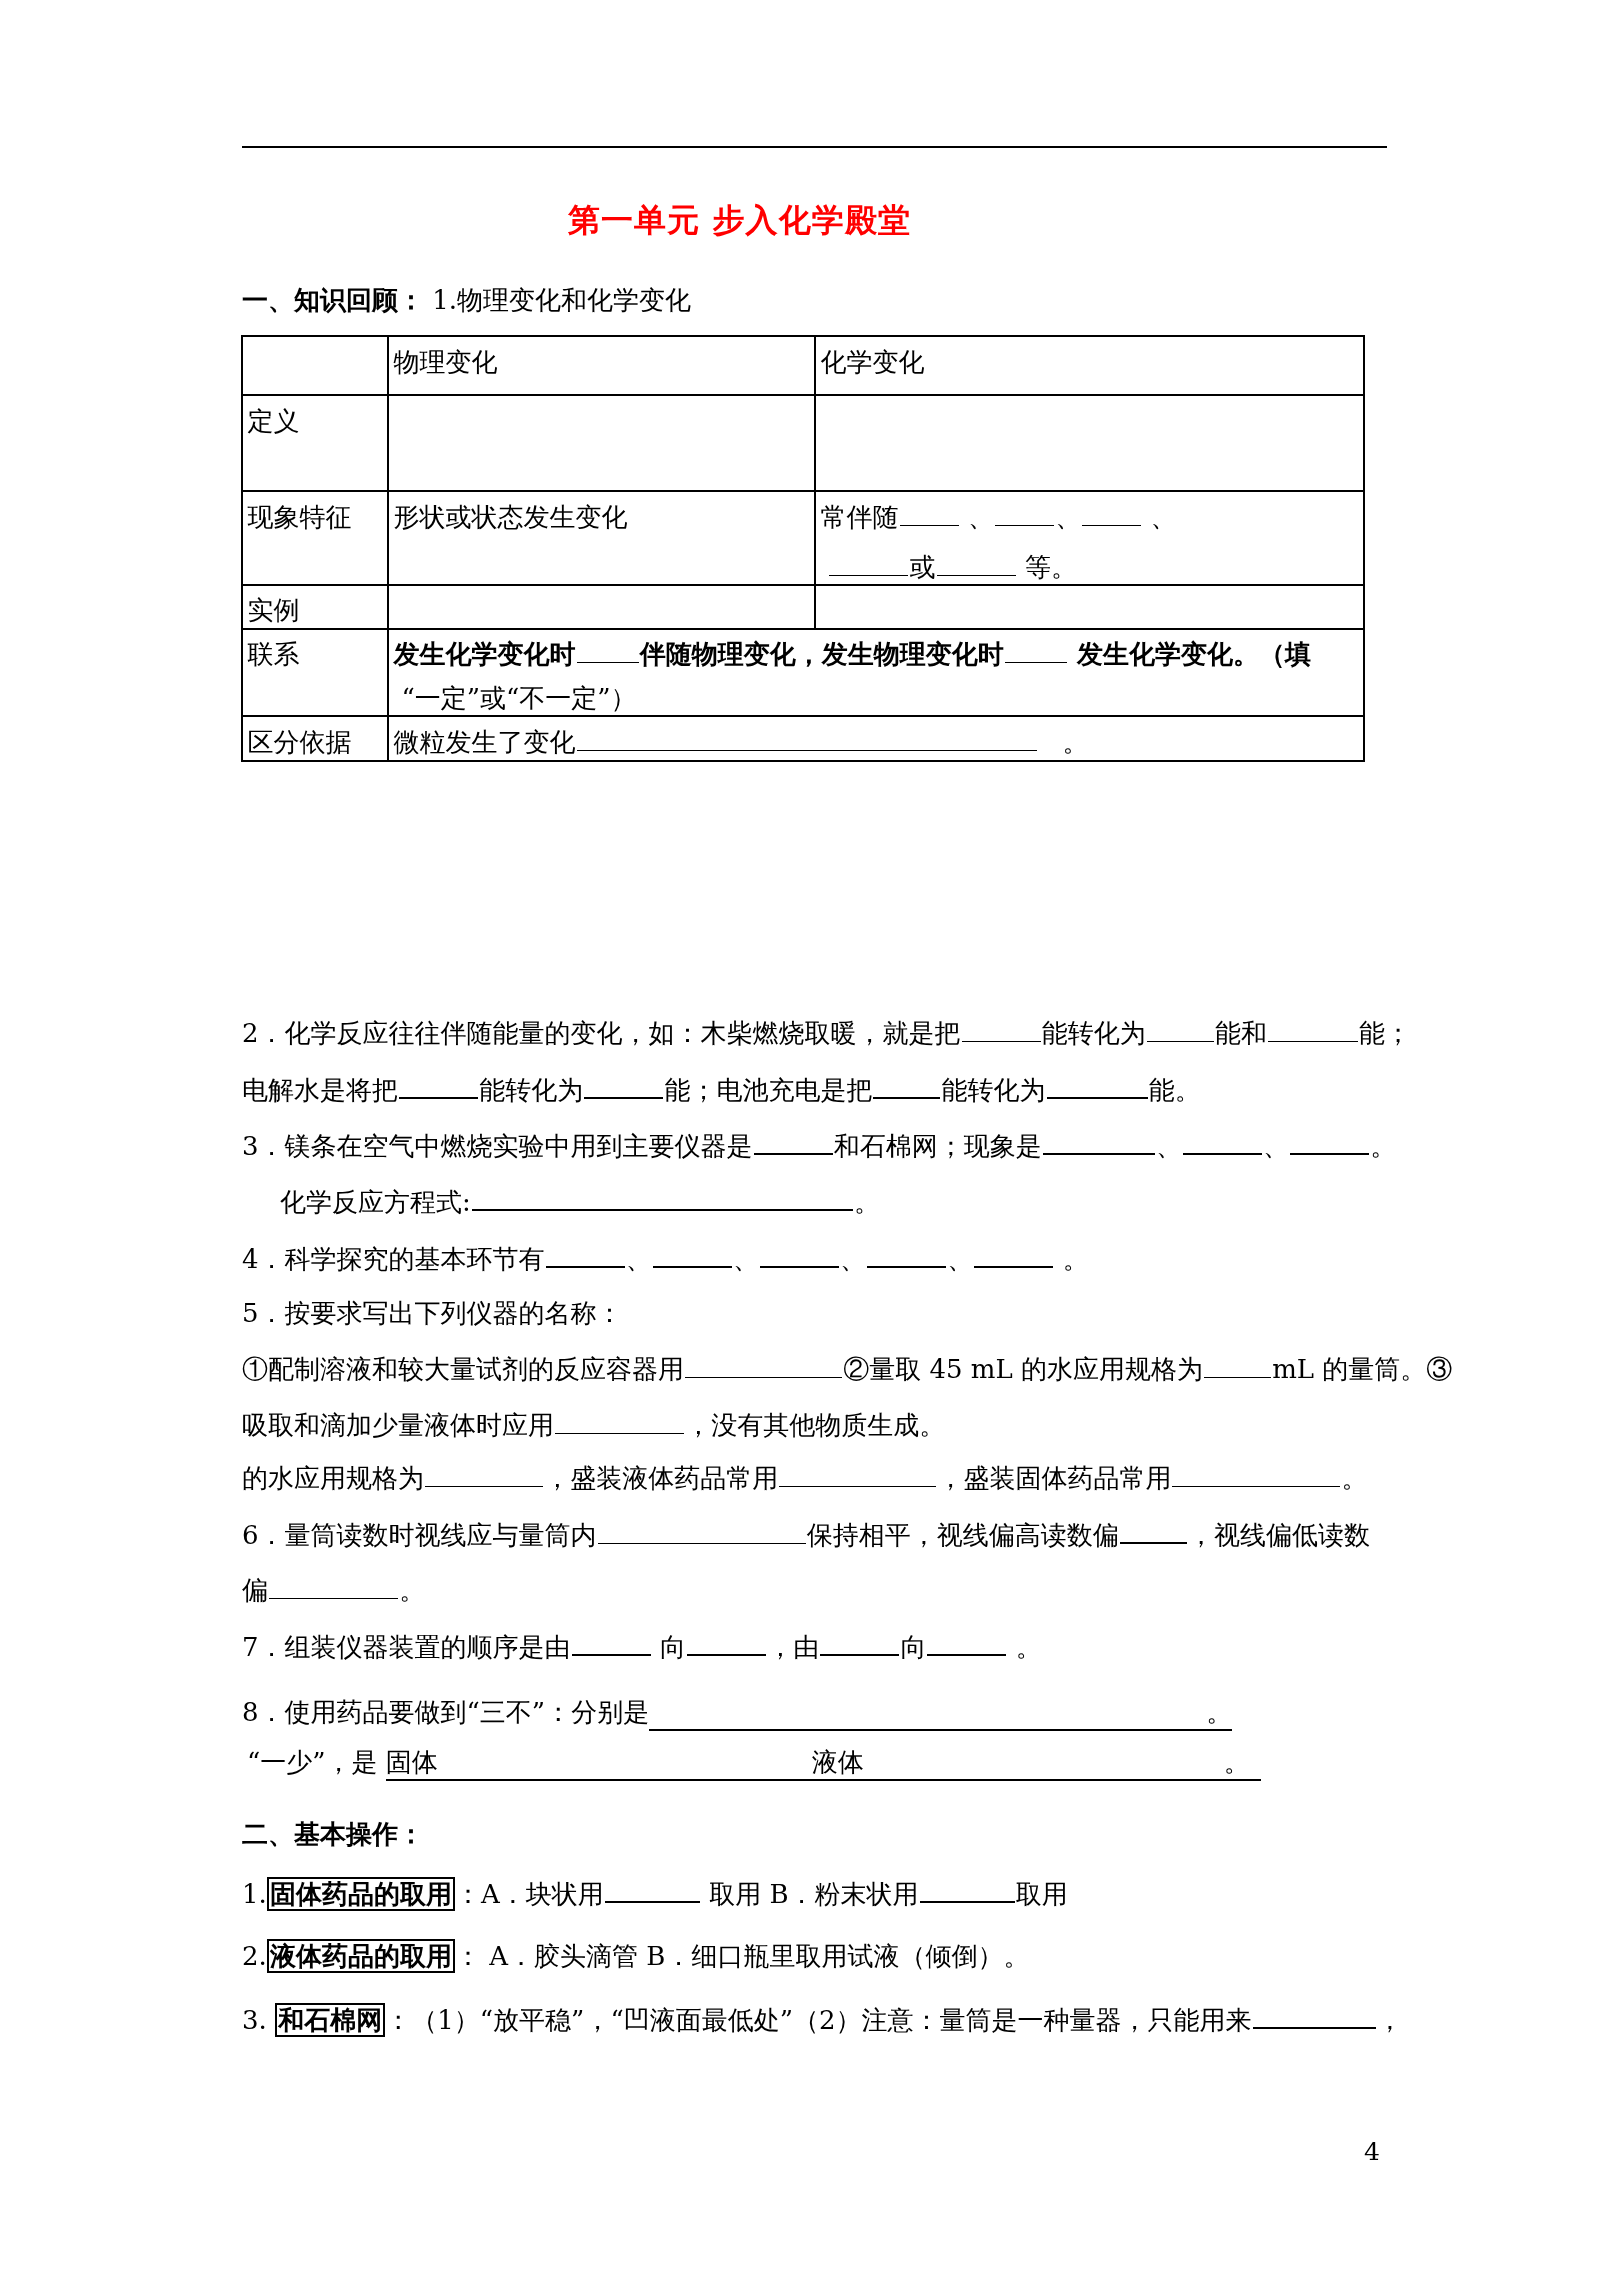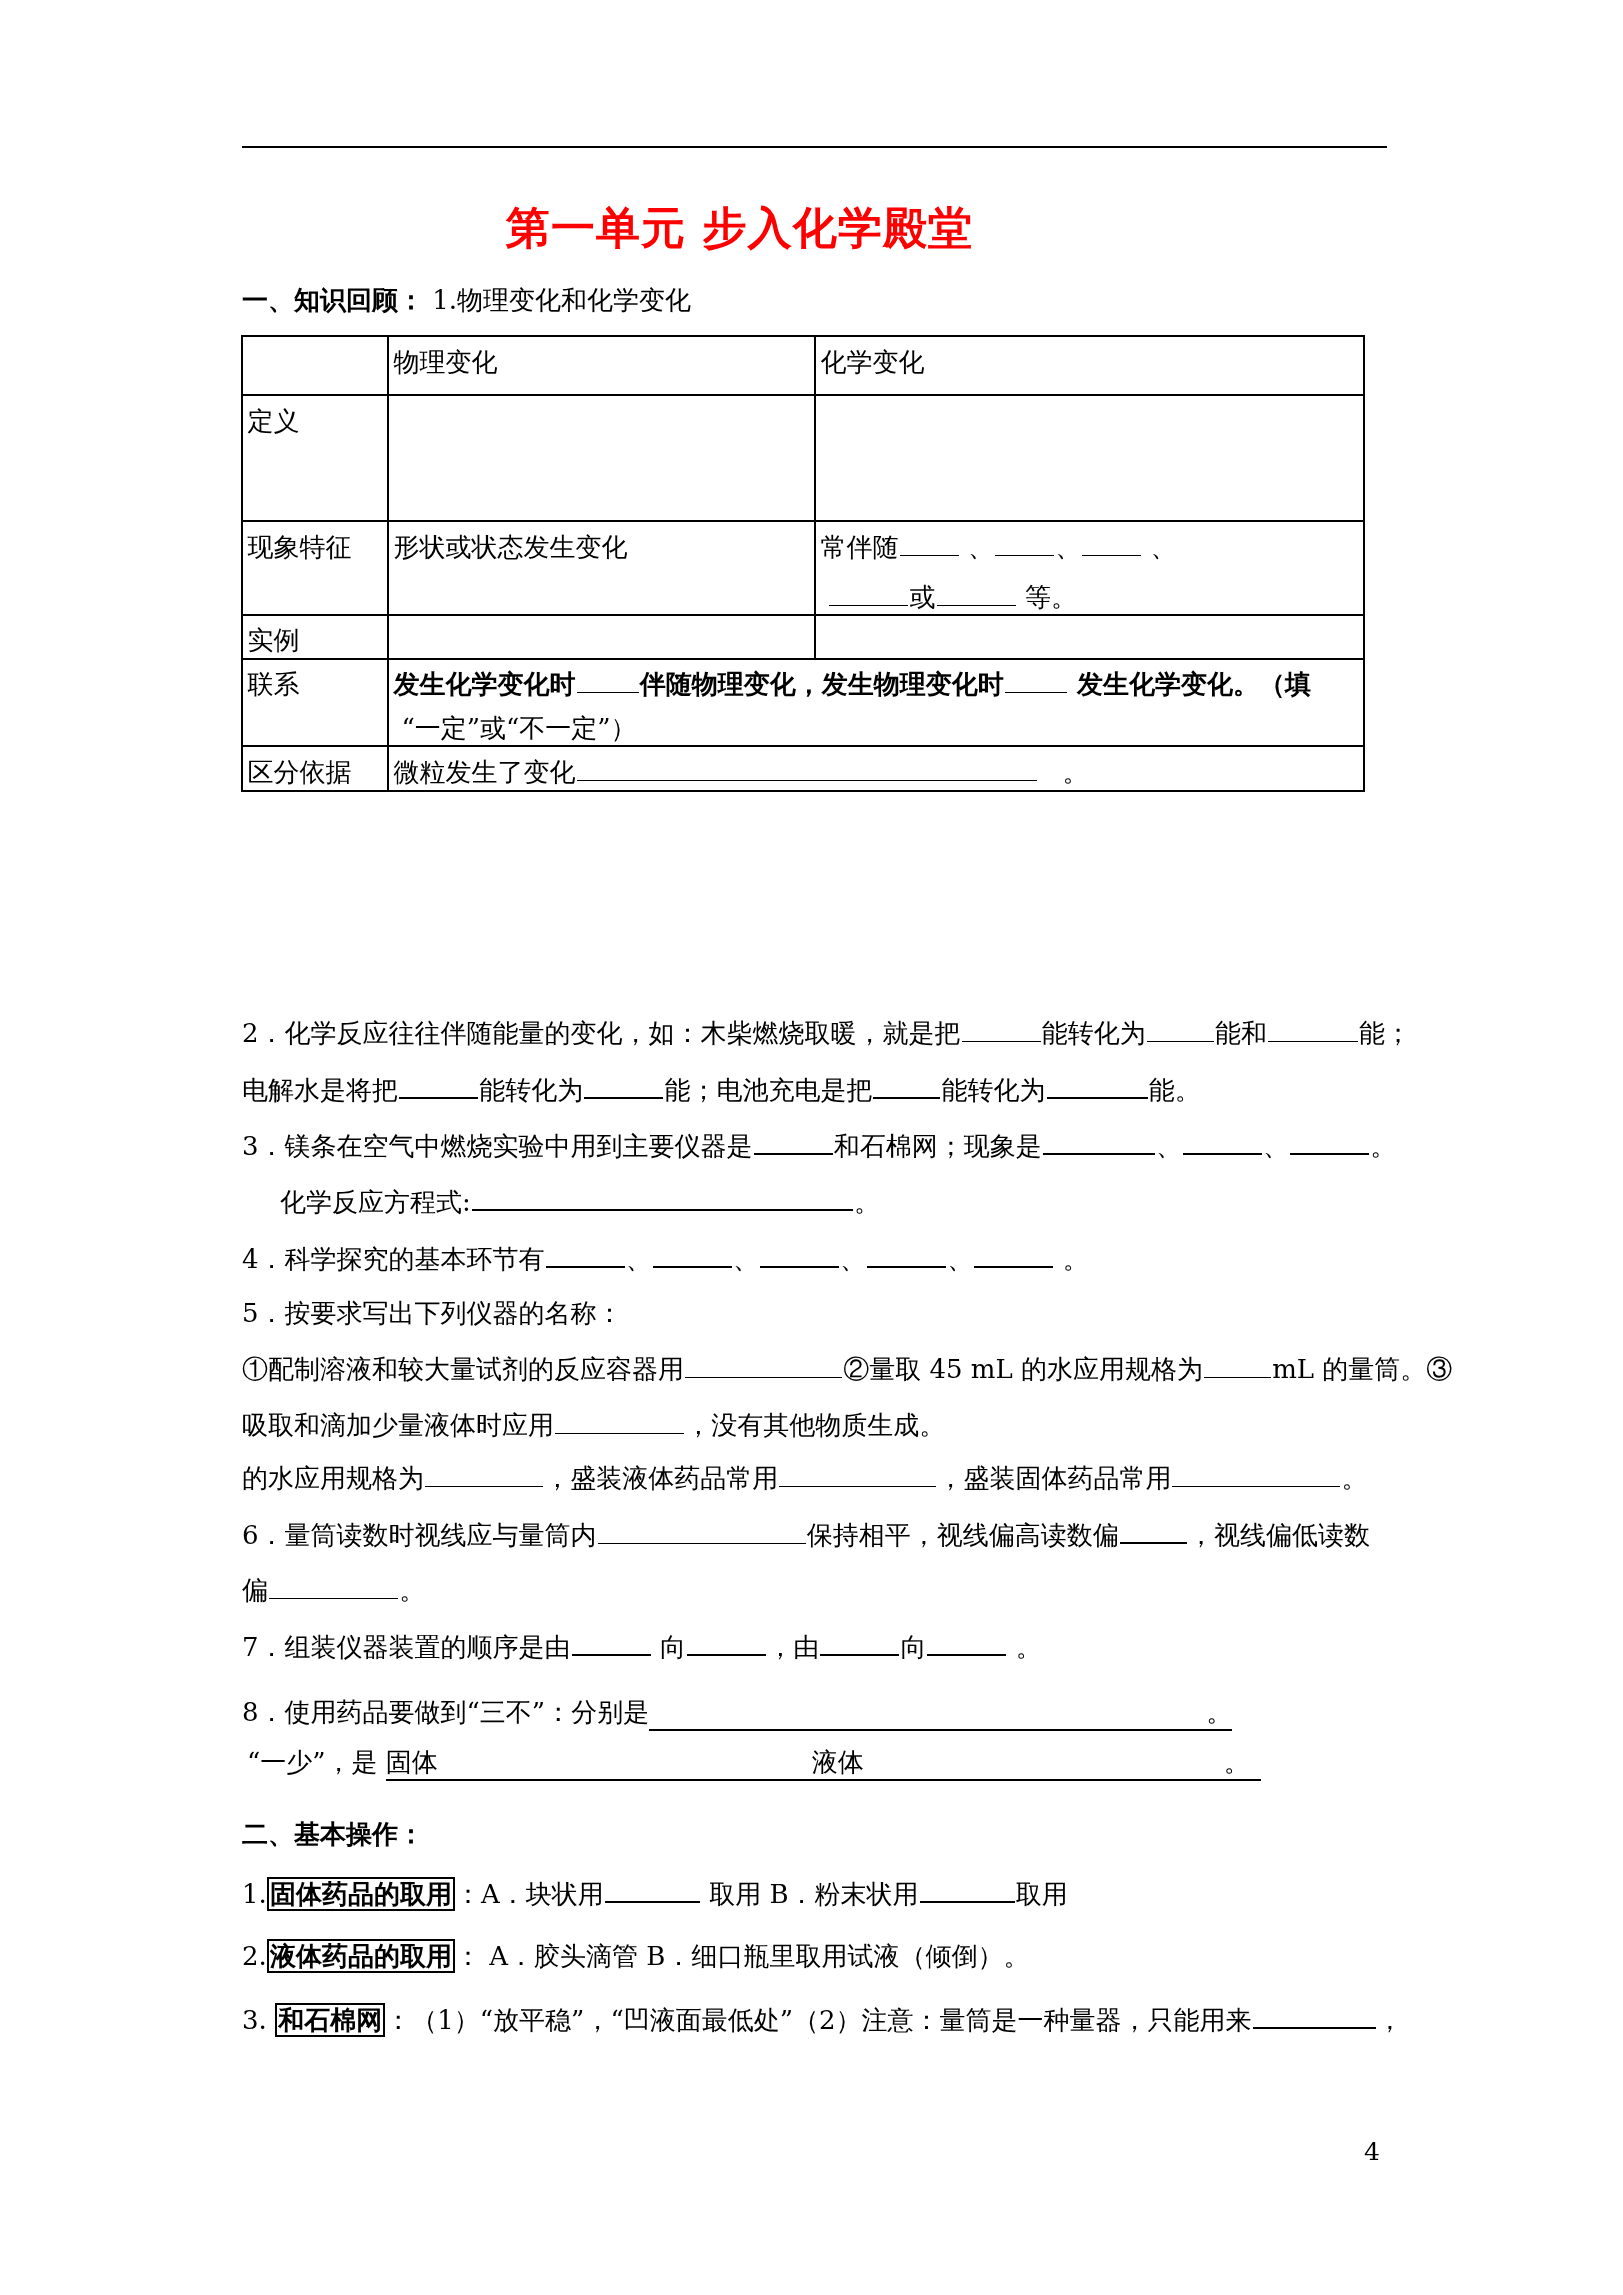--- a/index.html
+++ b/index.html
@@ -1,21 +1,21 @@
 <!DOCTYPE html>
 <html style="font-size:9px"><head>
 <meta charset="utf-8">
 <style>
   html, body { margin: 0; padding: 0; background: #ffffff; }
   body { width: 1623px; height: 2295px; position: relative; overflow: hidden;
          font-family: "DejaVu Serif", "Liberation Serif", serif; color: #000; }
   .abs { position: absolute; }
   .header-rule { left: 242px; top: 146px; width: 1145px; height: 2.2px; background: #000; }
   .title { left: 0; width: 1479px; top: 199px; text-align: center; color: #ff0000;
-           font-size: 44px; font-weight: bold; letter-spacing: 1.1px; }
+           font-size: 32px; font-weight: bold; letter-spacing: 1.1px; }
   .line { font-size: 26px; line-height: 34px; white-space: nowrap; }
   .bold { font-weight: bold; }
   .blank { display: inline-block; border-bottom: 2.2px solid #000; height: 25px; vertical-align: baseline; margin: 0 1.1px; }
   .blank.thin { border-bottom-width: 1.1px; }
   table.cmp { position: absolute; left: 241px; top: 335px; width: 1124px; border-collapse: collapse;
               font-size: 26px; }
   table.cmp td { border: 2.8px solid #000; vertical-align: top; padding: 7.9px 4.5px 0 4.5px; line-height: 34px; }
   table.cmp td.h { width: 135px; }
   table.cmp td.p { width: 416px; }
   .boxed { border: 2.2px solid #000; padding: 0 1.1px; font-weight: bold; }
@@ -32,21 +32,21 @@
   <span>1.物理变化和化学变化</span>
 </div>
 
 <table class="cmp">
   <tbody>
       <tr style="height:59px;">
     <td class="h"></td>
     <td class="p">物理变化</td>
     <td>化学变化</td>
   </tr>
-  <tr style="height:126px;">
+  <tr style="height:96px;">
     <td>定义</td>
     <td></td>
     <td></td>
   </tr>
   <tr style="height:82px;">
     <td>现象特征</td>
     <td>形状或状态发生变化</td>
     <td>
       <div><span>常伴随</span><span class="blank thin" style="width:59px"></span> <span>、</span><span class="blank thin" style="width:59px"></span><span>、</span><span class="blank thin" style="width:59px"></span> <span>、</span></div>
       <div style="margin-top:15.7px; padding-left:7.9px;"><span class="blank thin" style="width:79px"></span><span>或</span><span class="blank thin" style="width:79px"></span> <span>等。</span></div>

